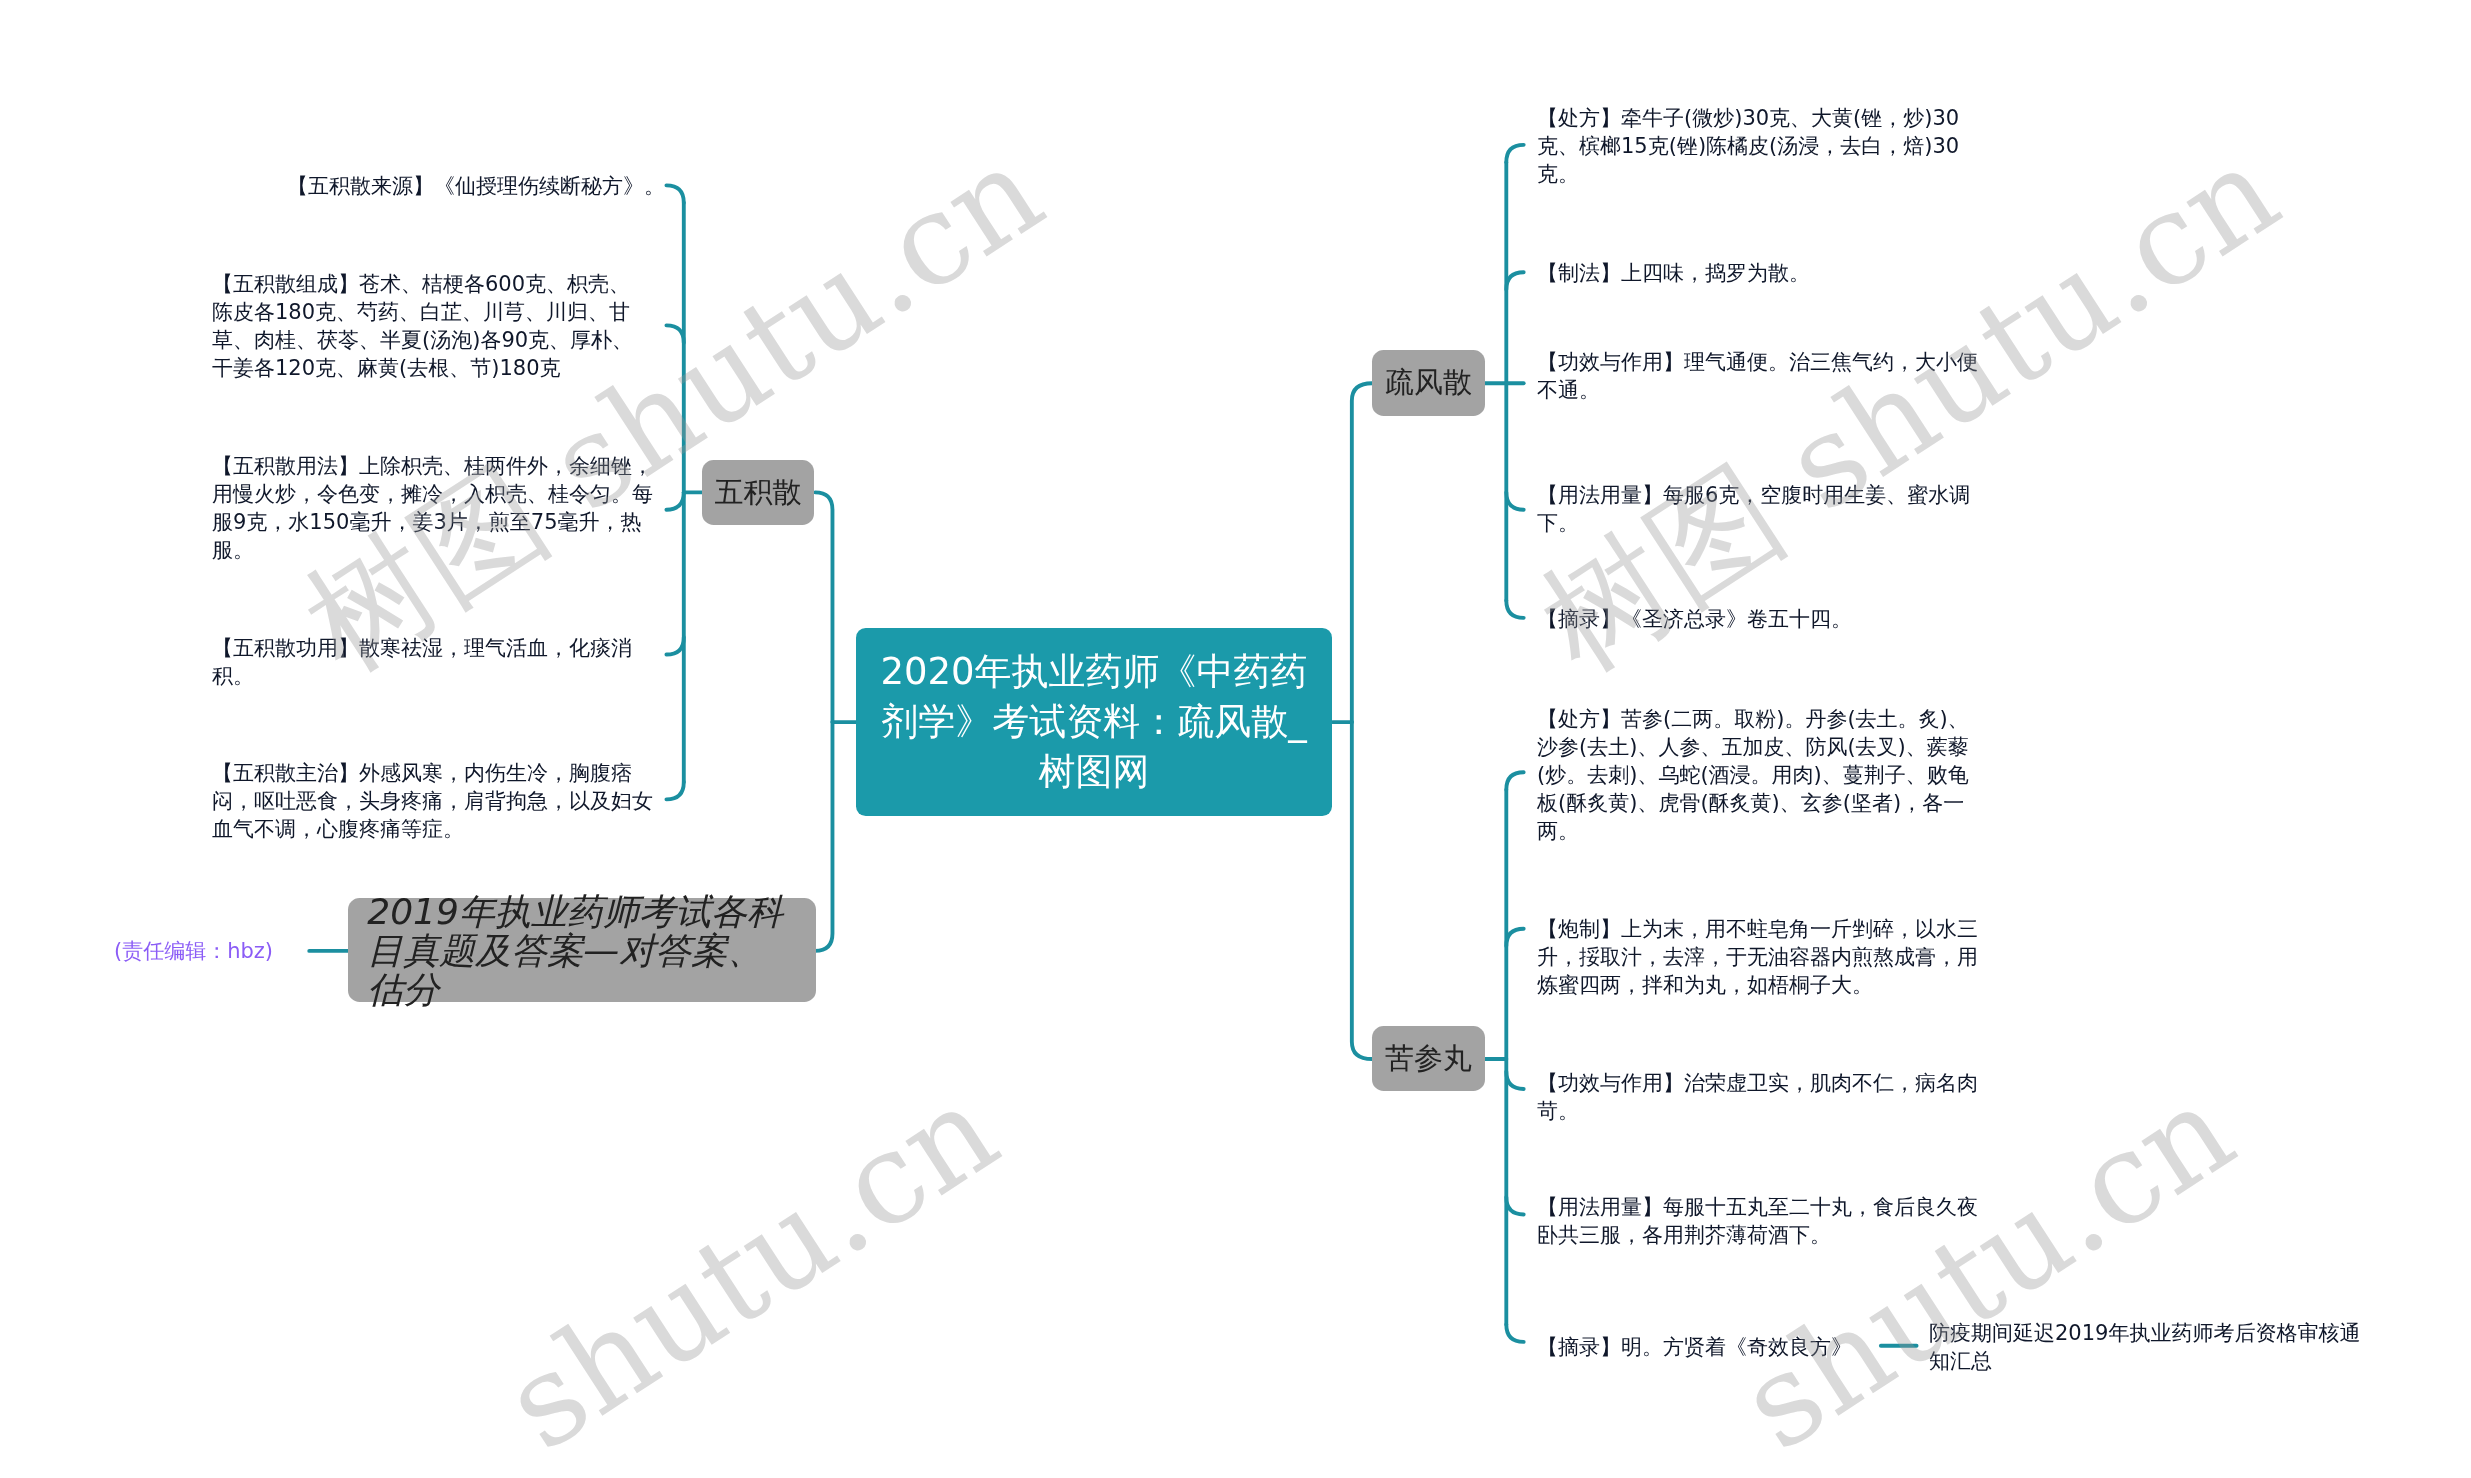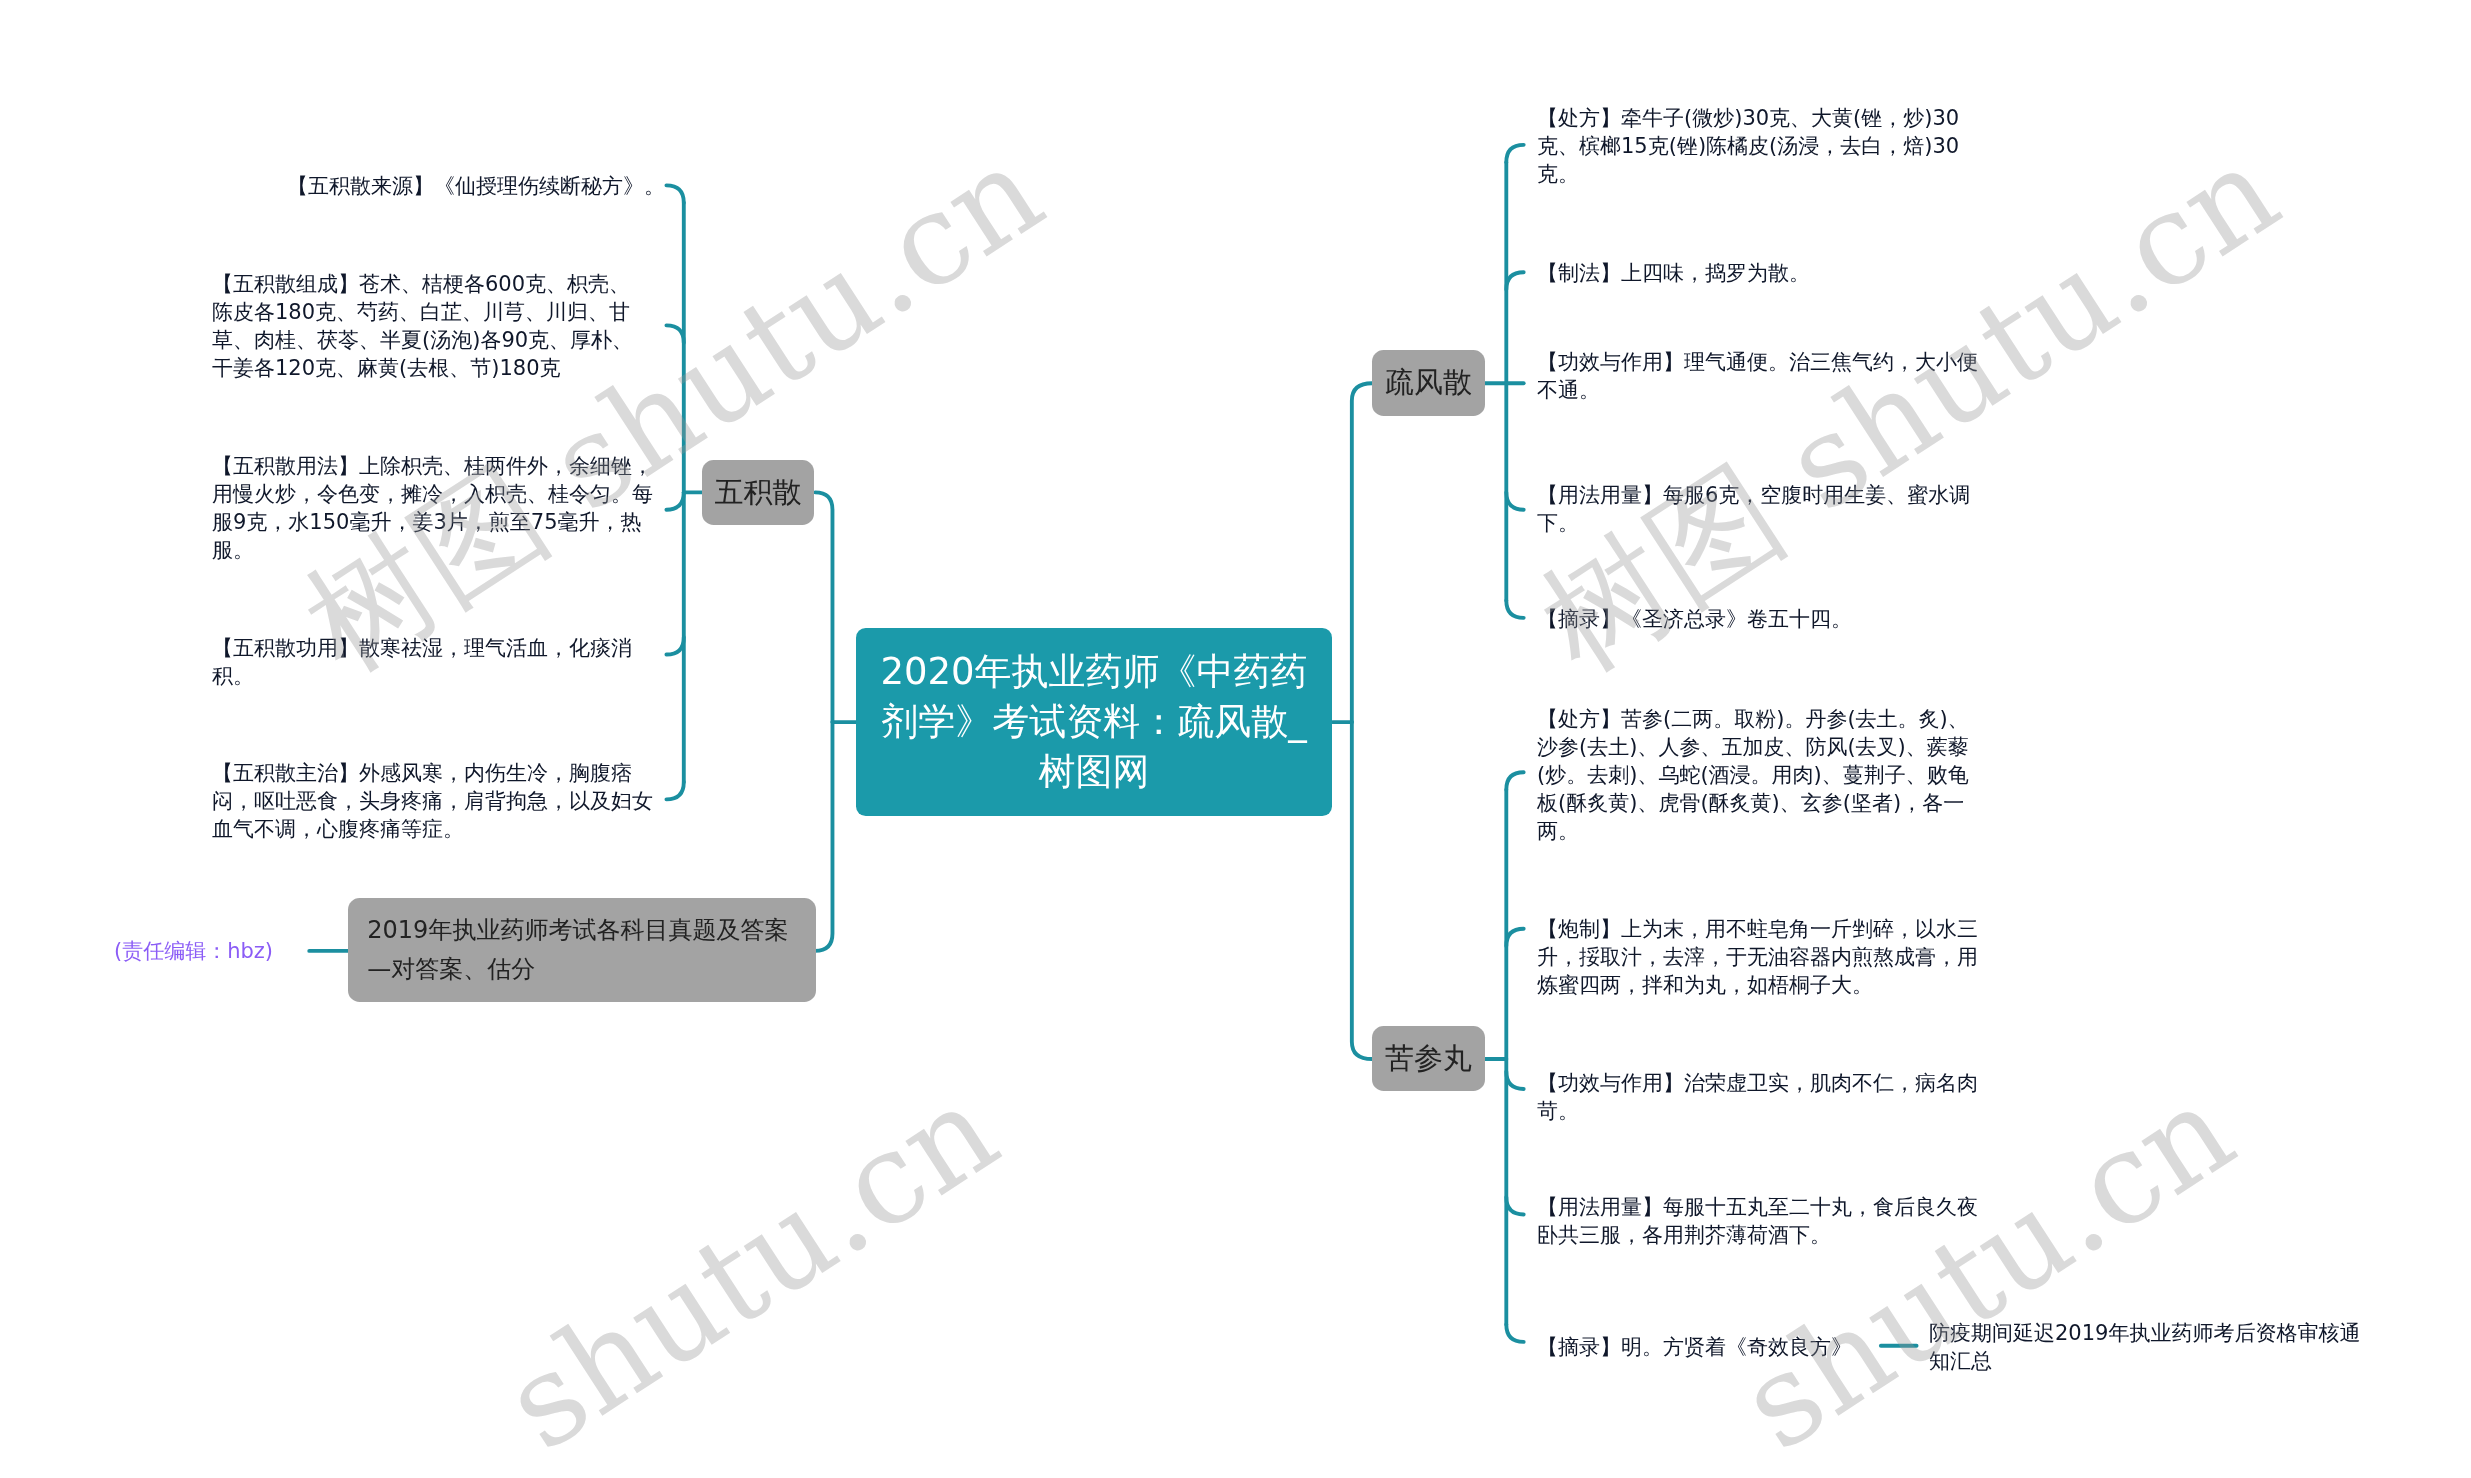--- a/index.html
+++ b/index.html
@@ -15,21 +15,21 @@
   .root {
     background: #1b9aaa; color: #fff; border-radius: 9.7px;
     font-size: 37px; line-height: 50px; text-align: center;
     display: flex; align-items: center; justify-content: center;
     padding: 0 10px;
   }
   .branch {
     background: #a3a3a3; color: #222; border-radius: 11.6px;
     font-size: 29px; display: flex; align-items: center; justify-content: center;
   }
-  .branch.wide { justify-content: flex-end; padding: 0 19.3px; line-height: 39px; font-size: 24px; }
+  .branch.wide { justify-content: flex-end; padding: 0 19.3px; line-height: 39px; font-size: 36px; font-style: italic; }
   .leaf {
     font-size: 21px; line-height: 28px; color: #0f172a;
     white-space: normal; word-break: break-all;
   }
   .plain { font-size: 21px; line-height: 28px; color: #8b5cf6; }
   .wm {
     position: absolute; font-family: "DejaVu Serif", "Liberation Serif", serif;
     color: rgba(150,150,150,0.35); font-size: 126px; white-space: nowrap;
     transform: rotate(-33deg); transform-origin: left bottom; pointer-events: none;
   }

